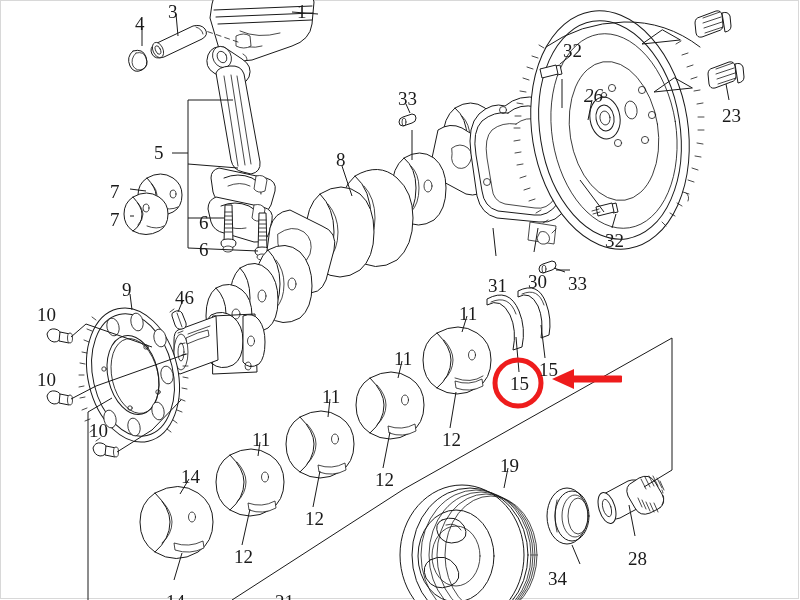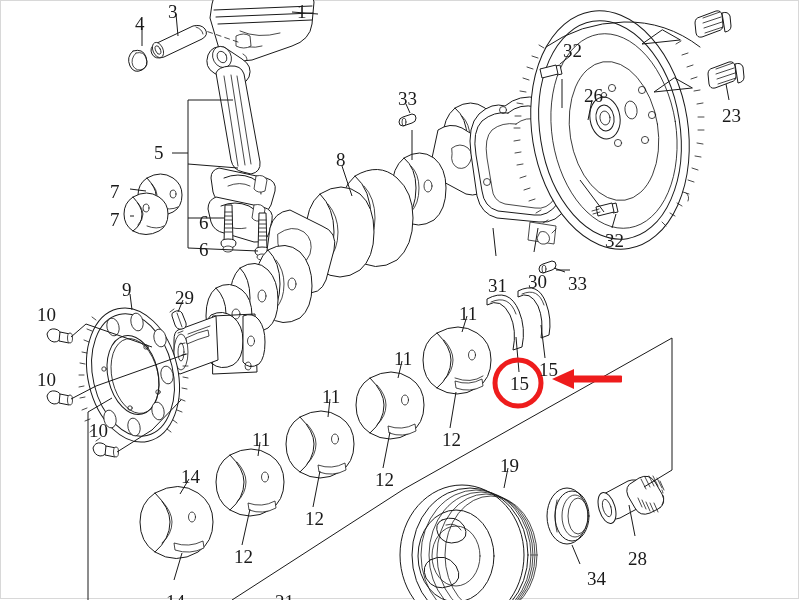--- a/index.html
+++ b/index.html
@@ -492,26 +492,26 @@
       <div class="callout" style="left: 442px; top: 430px;">12</div>
       <div class="callout" style="left: 375px; top: 470px;">12</div>
       <div class="callout" style="left: 305px; top: 509px;">12</div>
       <div class="callout" style="left: 234px; top: 547px;">12</div>
       <div class="callout" style="left: 181px; top: 467px;">14</div>
       <div class="callout" style="left: 166px; top: 592px;">14</div>
       <div class="callout" style="left: 510px; top: 374px;">15</div>
       <div class="callout" style="left: 539px; top: 360px;">15</div>
       <div class="callout" style="left: 500px; top: 456px;">19</div>
       <div class="callout" style="left: 275px; top: 592px;">21</div>
-      <div class="callout" style="left: 584px; top: 86px;">26</div>
+      <div class="callout" style="left: 584px; top: 86px; font-style: italic;">26</div>
       <div class="callout" style="left: 722px; top: 106px;">23</div>
       <div class="callout" style="left: 628px; top: 542px; margin-top: 7px;">28</div>
-      <div class="callout" style="left: 175px; top: 288px;">29</div>
+      <div class="callout" style="left: 175px; top: 288px;">46</div>
       <div class="callout" style="left: 528px; top: 255px; margin-top: 17px;">30</div>
       <div class="callout" style="left: 488px; top: 276px;">31</div>
       <div class="callout" style="left: 563px; top: 41px;">32</div>
       <div class="callout" style="left: 605px; top: 231px;">32</div>
       <div class="callout" style="left: 398px; top: 89px;">33</div>
       <div class="callout" style="left: 568px; top: 274px;">33</div>
-      <div class="callout" style="left: 587px; top: 569px;">34</div>
+      <div class="callout" style="left: 548px; top: 569px;">34</div>
     </div>
 
 </div>
 
 </body></html>

